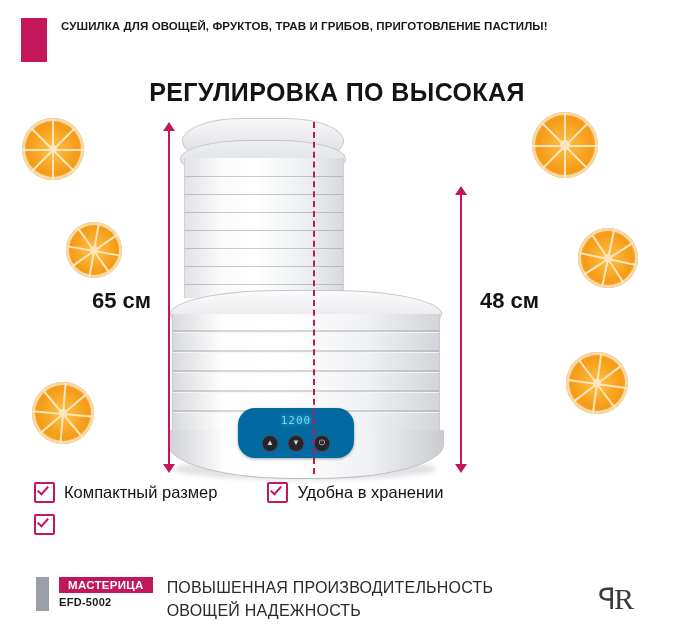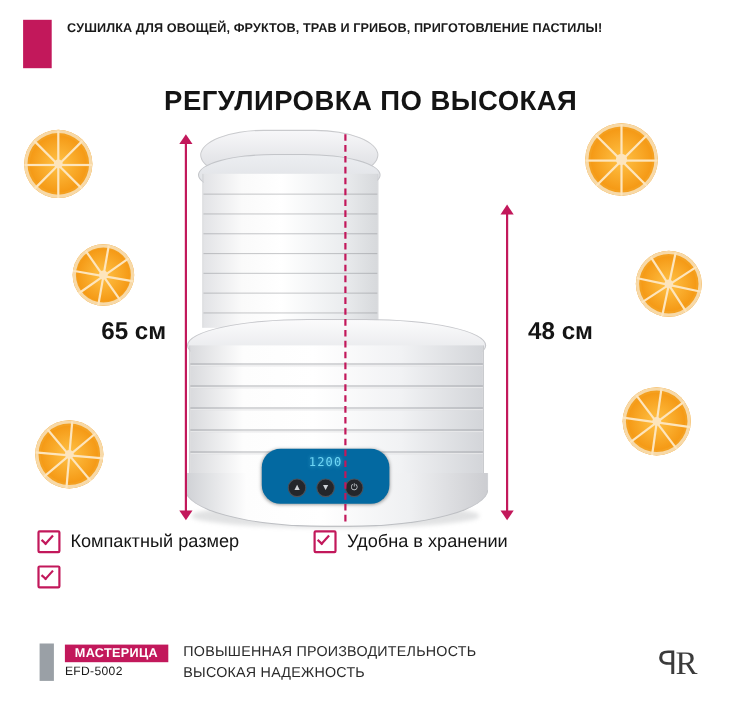--- a/index.html
+++ b/index.html
@@ -310,55 +310,55 @@
     width: 4px;
     height: 9px;
     border: solid #c2185b;
     border-width: 0 2.2px 2.2px 0;
     transform: rotate(42deg);
   }
   .feature-text {
     font-size: 16.5px;
     color: #141414;
   }
-  .feature-col-2 { margin-left: 68px; }
+  .feature-col-2 { margin-left: 50px; }
 
   
   .footer {
     position: absolute;
     left: 36px;
     bottom: 18px;
     width: 602px;
     display: flex;
-    align-items: center;
+    align-items: flex-start;
   }
   .footer-bar {
     width: 13px;
     height: 34px;
     background: #9aa0a6;
     margin-right: 10px;
   }
   .brand-box {
     background: #c2185b;
     color: #ffffff;
     font-size: 11.5px;
     font-weight: bold;
     padding: 2px 9px;
     letter-spacing: 0.3px;
   }
   .brand-model {
     font-size: 11px;
-    font-weight: normal;
+    font-weight: bold;
     color: #1a1a1a;
     margin-top: 3px;
     letter-spacing: 0.3px;
   }
   .footer-claims {
     margin-left: 14px;
-    font-size: 13px;
+    font-size: 16px;
     line-height: 1.4;
     color: #2a2a2a;
     letter-spacing: 0.2px;
   }
   .footer-logo {
     margin-left: auto;
     font-family: "Liberation Serif", serif;
     font-size: 30px;
     color: #3b3b3b;
     letter-spacing: -2px;
@@ -521,18 +521,18 @@
   </div>
 
   <div class="footer">
     <div class="footer-bar"></div>
     <div>
       <div class="brand-box">МАСТЕРИЦА</div>
       <div class="brand-model">EFD-5002</div>
     </div>
     <div class="footer-claims">
       <div>ПОВЫШЕННАЯ ПРОИЗВОДИТЕЛЬНОСТЬ</div>
-      <div>ВЫСОКАЯ НАДЕЖНОСТЬ</div>
+      <div>ОВОЩЕЙ НАДЕЖНОСТЬ</div>
     </div>
     <div class="footer-logo">ꟼR</div>
   </div>
 
 </div>
 
 </body></html>

